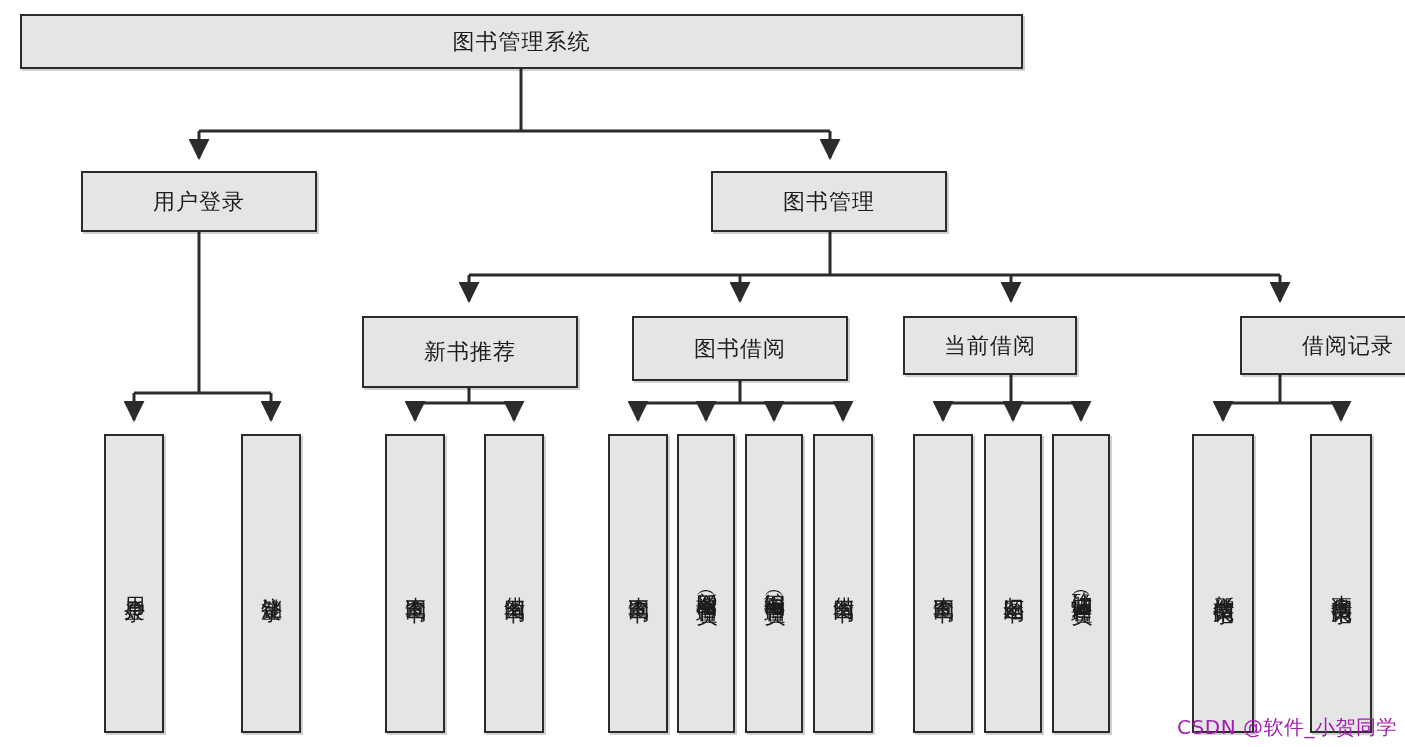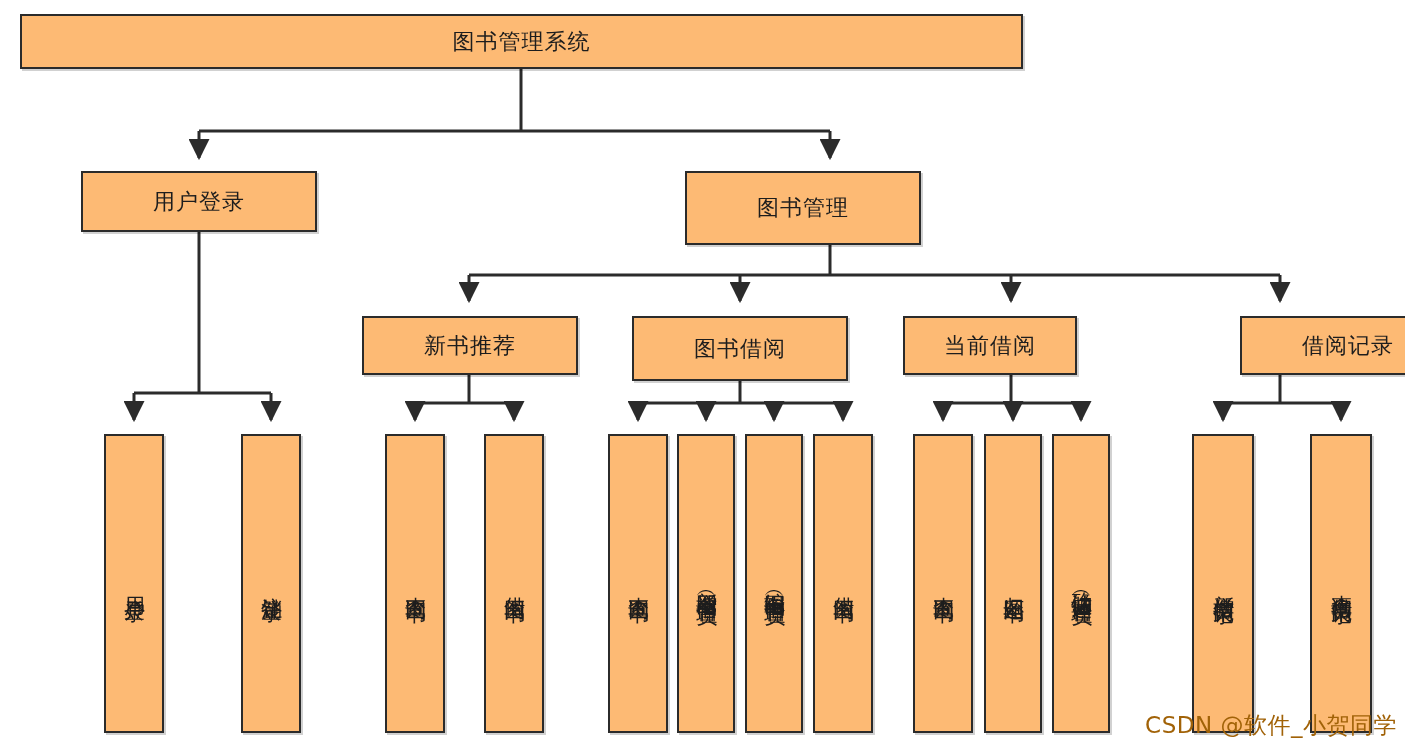--- a/index.html
+++ b/index.html
@@ -19,21 +19,21 @@
     position: absolute;
     left: 0;
     top: 0;
     width: 1405px;
     height: 747px;
   }
   .node-box {
     position: absolute;
     box-sizing: border-box;
     border: 2.5px solid #2b2b2b;
-    background: #fdba74;
+    background: #e5e5e5;
     display: flex;
     align-items: center;
     justify-content: center;
     box-shadow: 2px 2px 0 rgba(0,0,0,0.18);
   }
   .node-label {
     color: #1d1d1d;
     font-size: 22px;
     line-height: 1.15;
     letter-spacing: 1px;
@@ -52,22 +52,22 @@
     line-height: 1.12;
     letter-spacing: 2px;
     white-space: normal;
     max-height: 100%;
     text-align: center;
   }
   #watermark {
     position: absolute;
     right: 8px;
     bottom: 6px;
-    color: #a16207;
-    font-size: 23px;
+    color: #a21caf;
+    font-size: 20px;
     letter-spacing: 0.5px;
     user-select: none;
     white-space: nowrap;
   }
 </style>
 </head>
 <body>
 
 <div id="canvas">
 
@@ -122,26 +122,26 @@
   </svg>
 
   <div class="node-box root" style="left: 20px; top: 14px; width: 1003px; height: 55px;">
     <span class="node-label">图书管理系统</span>
   </div>
 
   <div id="level2-layer">
       <div class="node-box" style="left: 81px; top: 171px; width: 236px; height: 61px;">
         <span class="node-label">用户登录</span>
       </div>
-      <div class="node-box" style="left: 685px; top: 171px; width: 236px; height: 74px;">
+      <div class="node-box" style="left: 711px; top: 171px; width: 236px; height: 61px;">
         <span class="node-label">图书管理</span>
       </div>
     </div>
   <div id="level3-layer">
-      <div class="node-box" style="left: 362px; top: 316px; width: 216px; height: 59px;">
+      <div class="node-box" style="left: 362px; top: 316px; width: 216px; height: 72px;">
         <span class="node-label">新书推荐</span>
       </div>
       <div class="node-box" style="left: 632px; top: 316px; width: 216px; height: 65px;">
         <span class="node-label">图书借阅</span>
       </div>
       <div class="node-box" style="left: 903px; top: 316px; width: 174px; height: 59px;">
         <span class="node-label">当前借阅</span>
       </div>
       <div class="node-box" style="left: 1240px; top: 316px; width: 216px; height: 59px;">
         <span class="node-label">借阅记录</span>

